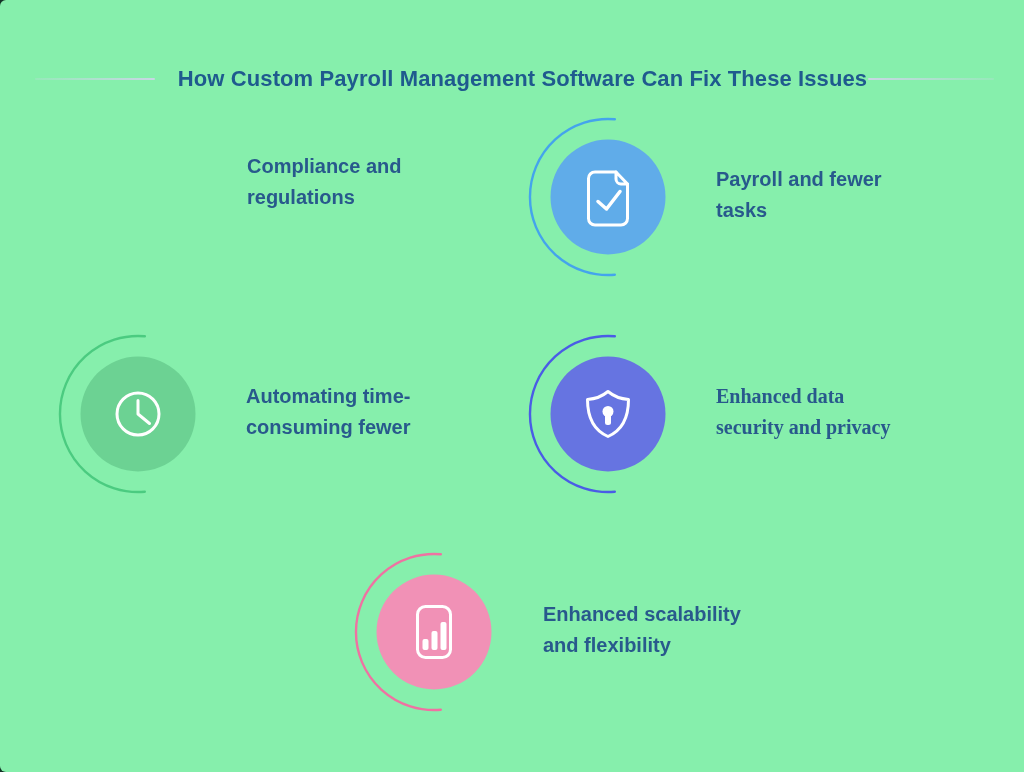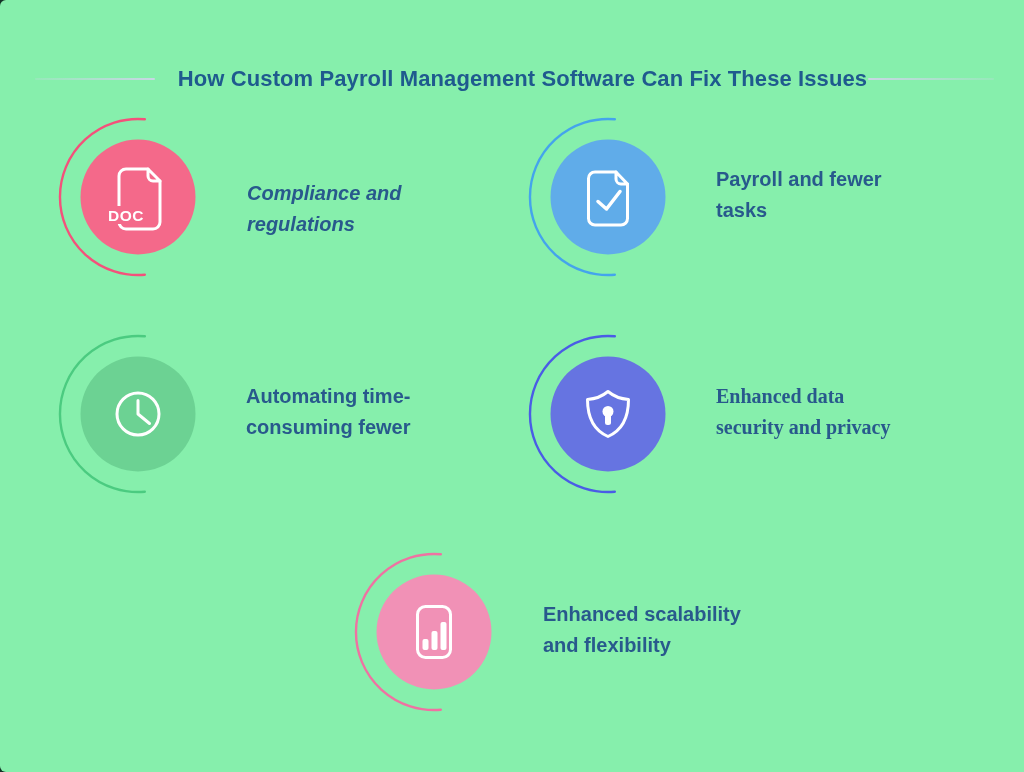--- a/index.html
+++ b/index.html
@@ -64,46 +64,36 @@
   .item-5{left:354px; top:552px;}
   
   .label{
     position:absolute;
     font-size:20px;
     line-height:31px;
     font-weight:700;
     color:#28598C;
     white-space:nowrap;
   }
-  .label-1{left:247px; top:178px;font-style:italic;}
+  .label-1{left:247px; top:151px;}
   .label-2{left:716px; top:164px;}
   .label-3{left:246px; top:381px;}
   .label-4{left:716px; top:381px;font-family:Liberation Serif, serif;}
   .label-5{left:543px; top:599px;}
   .label span{display:block;}
 </style>
 </head>
 <body>
 
 <div class="card">
 
   <div class="title" style="color: rgb(31, 90, 142);">How Custom Payroll Management Software Can Fix These Issues</div>
   <div class="rule rule-left" style="--rule: #C8D7E4;"></div>
   <div class="rule rule-right" style="--rule: #C8D7E4;"></div>
 
-  <div class="item item-1" style="--fill: #F4698A; --arc: #F4517B;">
-    <svg viewBox="0 0 160 160">
-      <path class="arc" d="M86.8 2.3 A78 78 0 1 0 86.8 157.7"></path>
-      <circle class="disc" cx="80" cy="80" r="57.5"></circle>
-      <path class="ic" d="M90 52 H68 a7 7 0 0 0 -7 7 v46 a7 7 0 0 0 7 7 h27 a7 7 0 0 0 7 -7 V64"></path>
-      <path class="ic" d="M90 52 v7 a5 5 0 0 0 5 5 h7 L90 52"></path>
-      <rect class="mask" x="50" y="89" width="44" height="18"></rect>
-      <text class="doc-label" x="50" y="104">DOC</text>
-    </svg>
-  </div>
   <div class="label label-1">
     <span>Compliance and</span>
     <span>regulations</span>
   </div>
 
   <div class="item item-2" style="--fill: #60ACE9; --arc: #44A4EC;">
     <svg viewBox="0 0 160 160">
       <path class="arc" d="M86.8 2.3 A78 78 0 1 0 86.8 157.7"></path>
       <circle class="disc" cx="80" cy="80" r="57.5"></circle>
       <path class="ic" d="M88 55 H67 a6.5 6.5 0 0 0 -6.5 6.5 v40 a6.5 6.5 0 0 0 6.5 6.5 h26 a6.5 6.5 0 0 0 6.5 -6.5 V67"></path>

